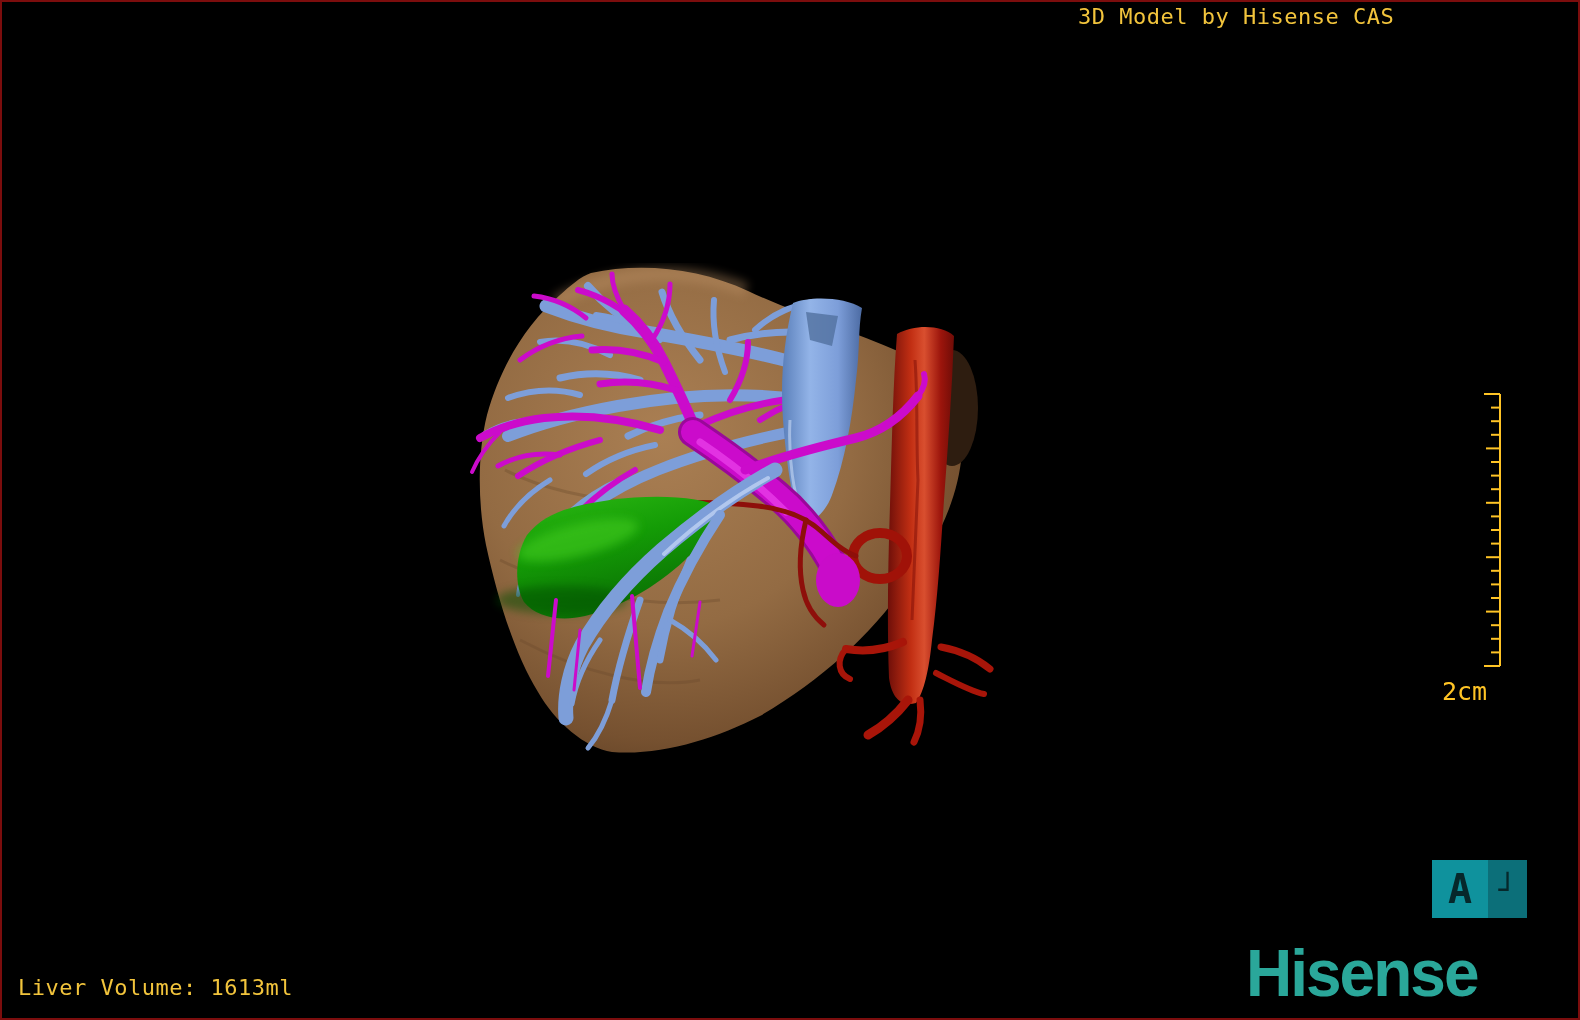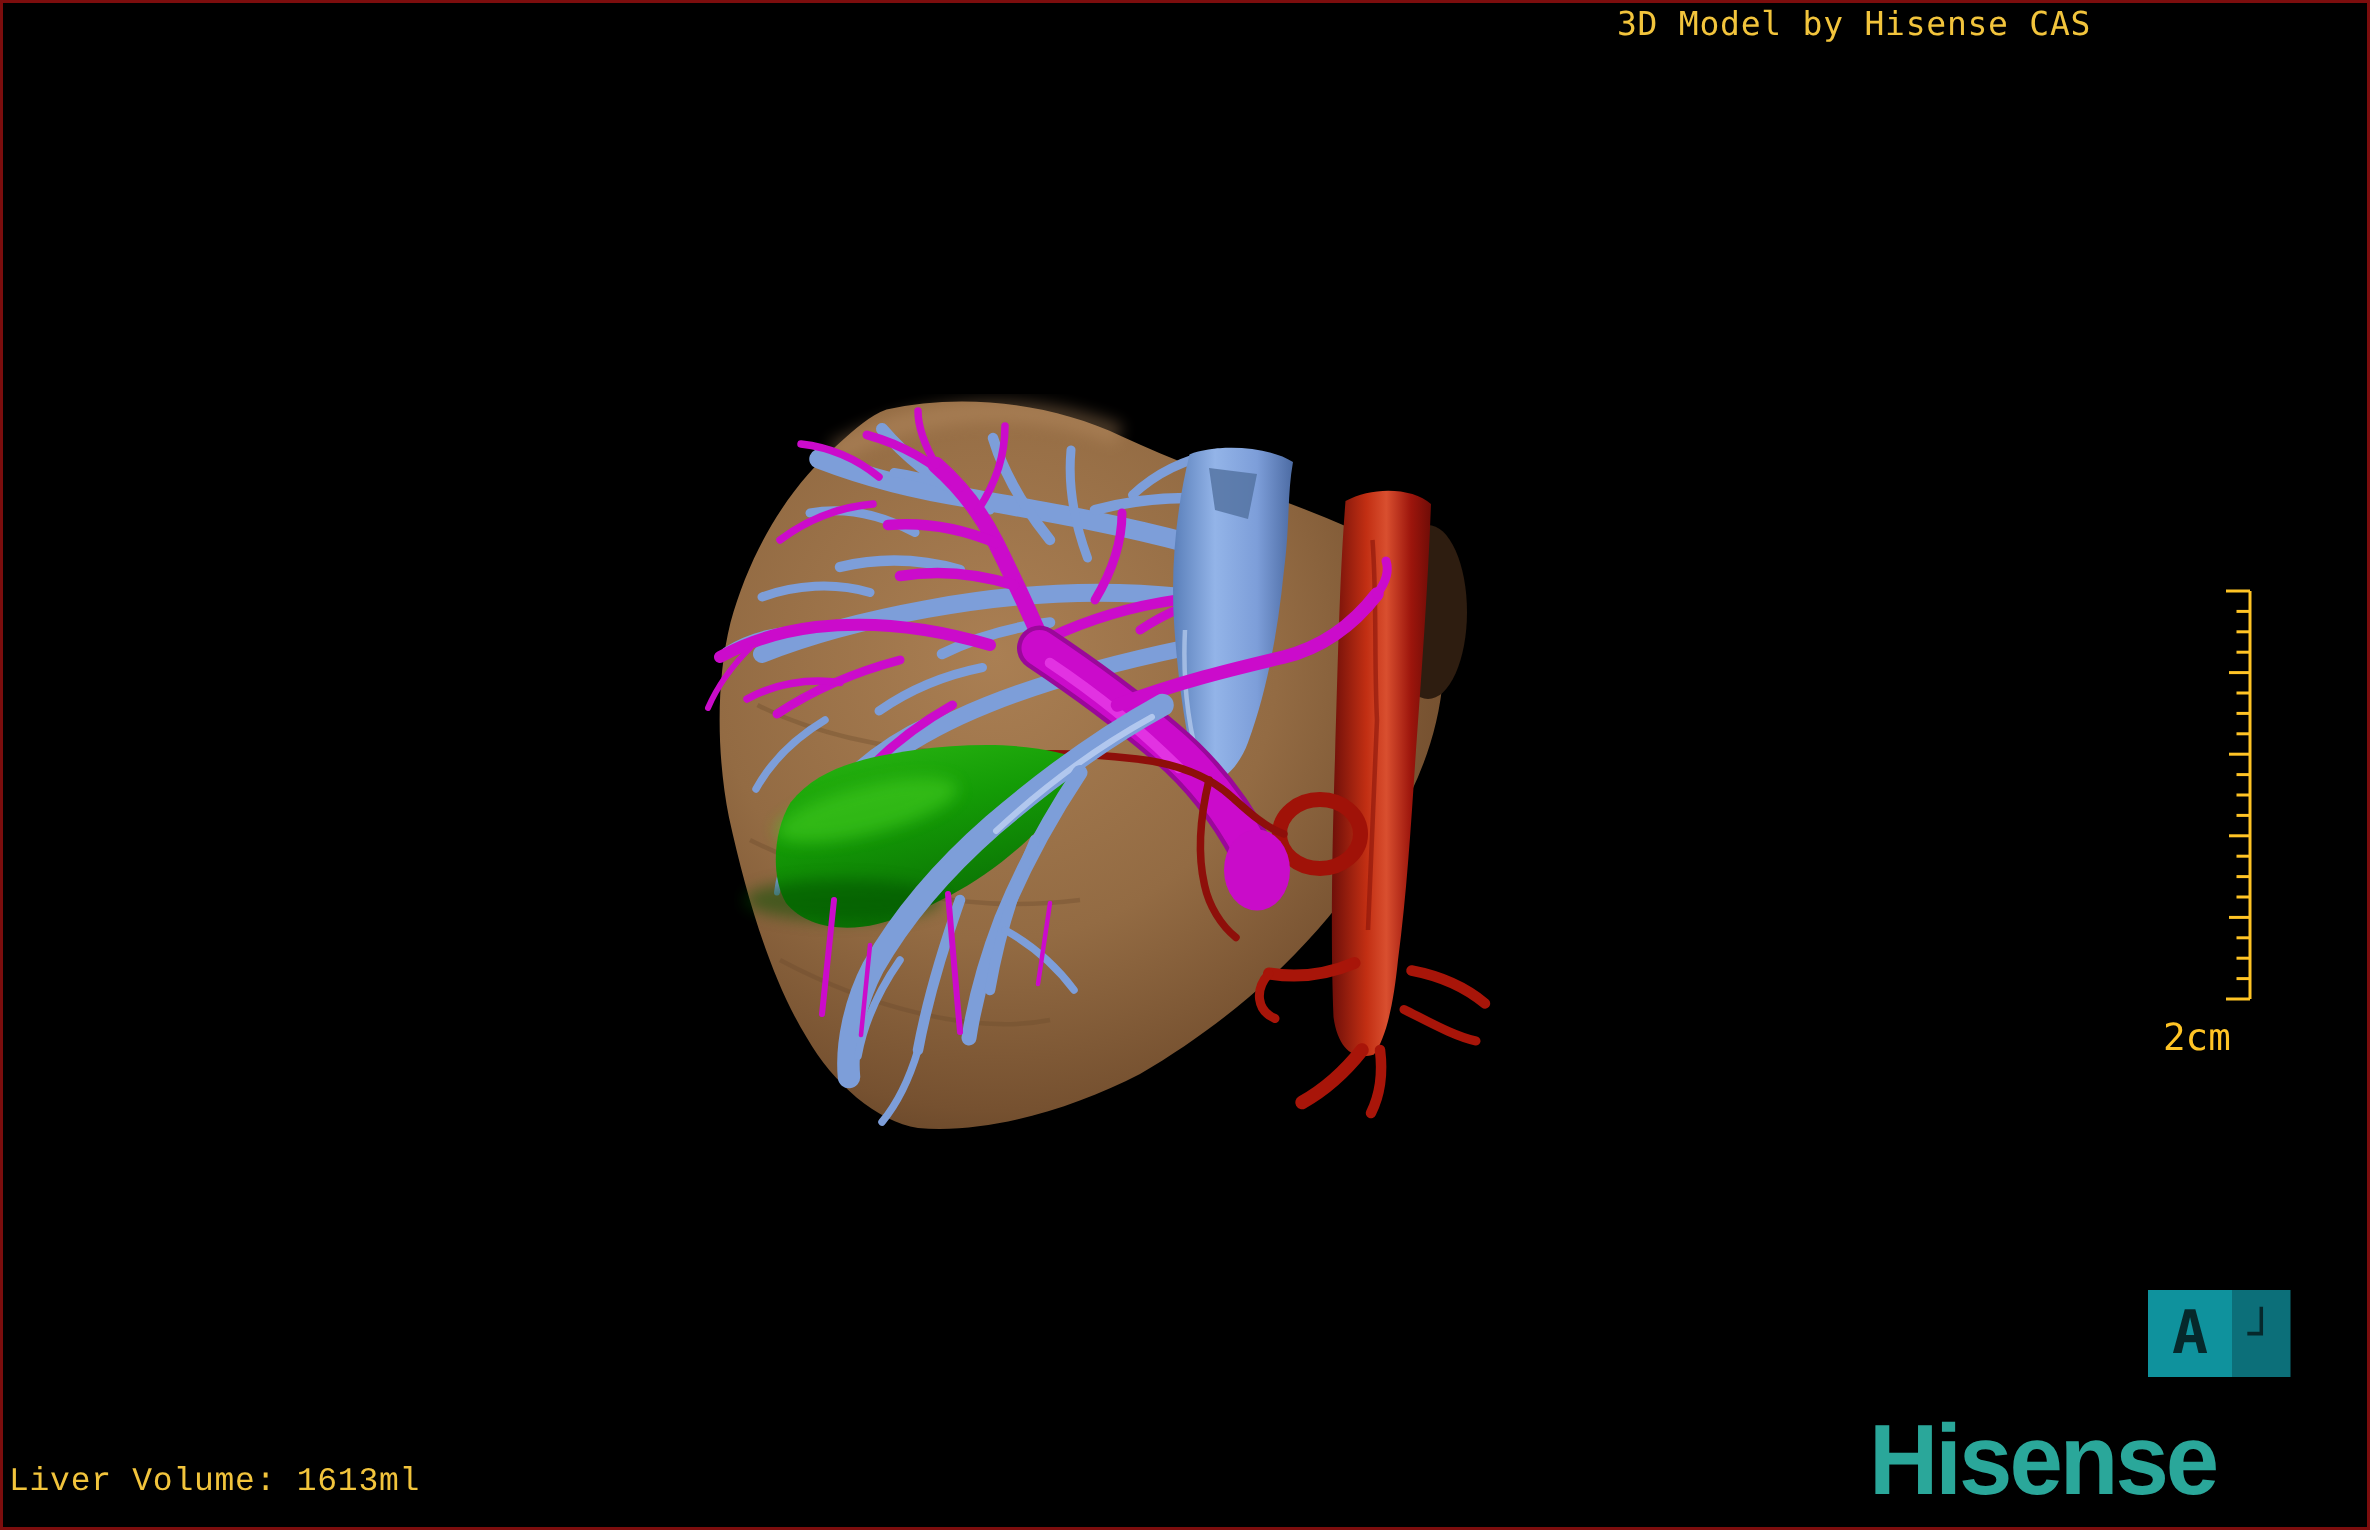--- a/index.html
+++ b/index.html
@@ -2,21 +2,21 @@
 <html><head>
 <meta charset="utf-8">
 <style>
   html,body{margin:0;padding:0;background:#000;}
   #app{position:relative;width:1580px;height:1020px;background:#000;overflow:hidden;
        font-family:"DejaVu Sans Mono","Liberation Mono",monospace;}
   .frame{position:absolute;inset:0;border:2px solid #7c0d0d;pointer-events:none;z-index:50;}
   .ovl{position:absolute;color:#f2c43c;font-size:22px;letter-spacing:.5px;white-space:pre;z-index:20;}
   #patient-block{left:5px;top:3px;line-height:25.5px;}
   #model-title{left:1078px;top:4px;}
-  #liver-volume{left:6px;top:975px;font-family:Liberation Mono, monospace;}
+  #liver-volume{left:18px;top:975px;}
   #viewport{position:absolute;inset:0;z-index:1;}
   #ruler-svg{position:absolute;left:1430px;top:386px;z-index:20;}
   #orient{position:absolute;left:1432px;top:860px;display:flex;z-index:20;cursor:pointer;}
   #orient .face{width:56px;height:58px;background:#0f929d;display:flex;align-items:center;justify-content:center;
       color:#06282b;font-weight:bold;font-size:40px;}
   #orient .side{width:39px;height:58px;background:#0c6f79;display:flex;align-items:center;justify-content:center;
       color:#06282b;font-weight:bold;font-size:30px;}
   #logo{position:absolute;left:1246px;top:936px;font-family:"Liberation Sans","DejaVu Sans",sans-serif;
       font-weight:bold;font-size:64px;letter-spacing:-2px;color:#2aa79a;transform:scaleY(1.04);z-index:20;}
 </style>

